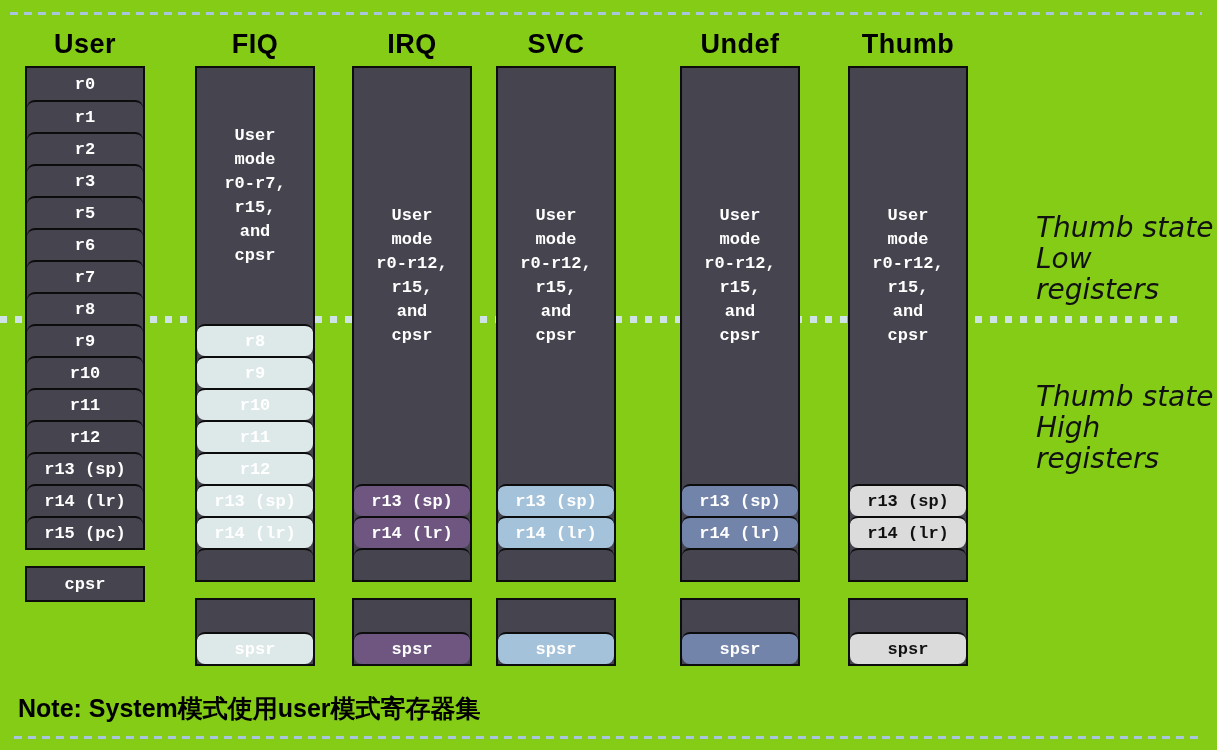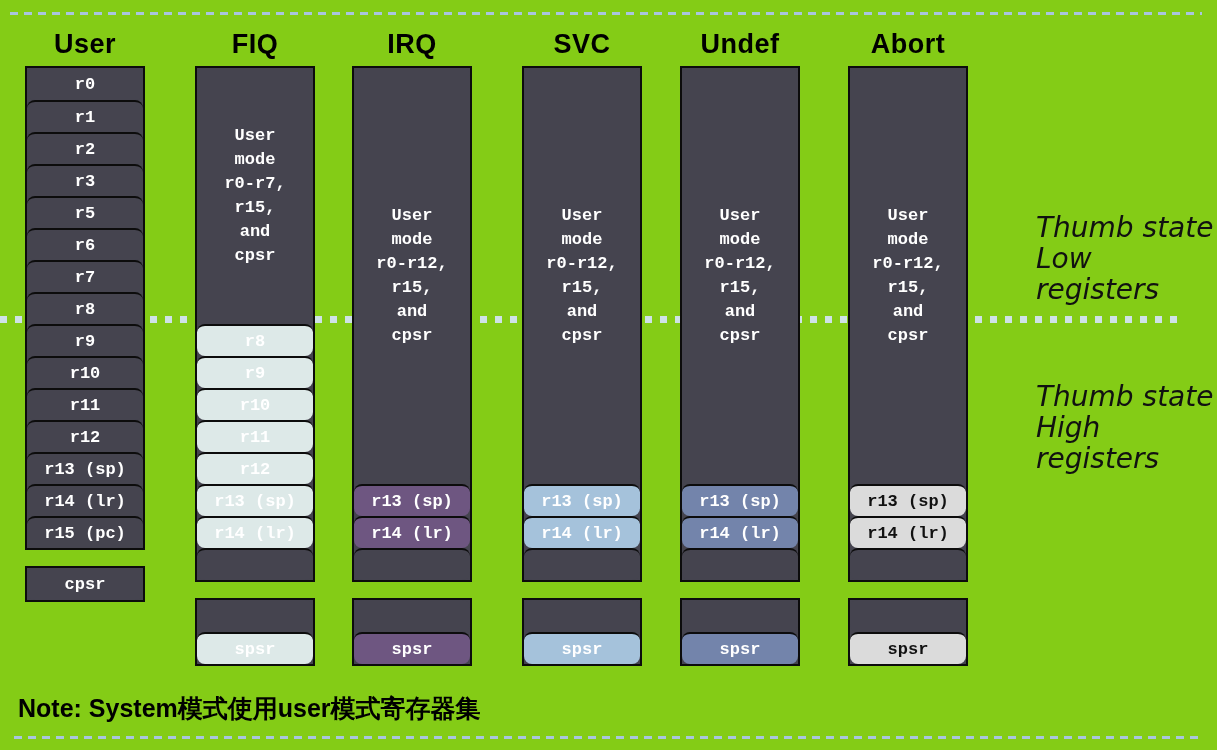--- a/index.html
+++ b/index.html
@@ -157,21 +157,21 @@
         <div class="cell" style="background: rgb(110, 86, 129); color: rgb(255, 255, 255);">r13 (sp)</div>
         <div class="cell" style="background: rgb(110, 86, 129); color: rgb(255, 255, 255);">r14 (lr)</div>
         <div class="cell"></div>
       </div>
     <div class="col-bottom">
         <div class="cell"></div>
         <div class="cell" style="background: rgb(110, 86, 129); color: rgb(255, 255, 255);">spsr</div>
       </div>
   </div>
 
-  <div class="column" style="left: 522px;">
+  <div class="column" style="left: 496px;">
     <div class="col-header">SVC</div>
     <div class="col-main">
         <div class="cell merged" style="height: 416px;">User
 mode
 r0-r12,
 r15,
 and
 cpsr</div>
         <div class="cell" style="background: rgb(165, 194, 219); color: rgb(255, 255, 255);">r13 (sp)</div>
         <div class="cell" style="background: rgb(165, 194, 219); color: rgb(255, 255, 255);">r14 (lr)</div>
@@ -196,21 +196,21 @@
         <div class="cell" style="background: rgb(115, 132, 171); color: rgb(255, 255, 255);">r14 (lr)</div>
         <div class="cell"></div>
       </div>
     <div class="col-bottom">
         <div class="cell"></div>
         <div class="cell" style="background: rgb(115, 132, 171); color: rgb(255, 255, 255);">spsr</div>
       </div>
   </div>
 
   <div class="column" style="left: 848px;">
-    <div class="col-header">Abort</div>
+    <div class="col-header">Thumb</div>
     <div class="col-main">
         <div class="cell merged" style="height: 416px;">User
 mode
 r0-r12,
 r15,
 and
 cpsr</div>
         <div class="cell" style="background: rgb(219, 219, 219); color: rgb(17, 17, 17);">r13 (sp)</div>
         <div class="cell" style="background: rgb(219, 219, 219); color: rgb(17, 17, 17);">r14 (lr)</div>
         <div class="cell"></div>

